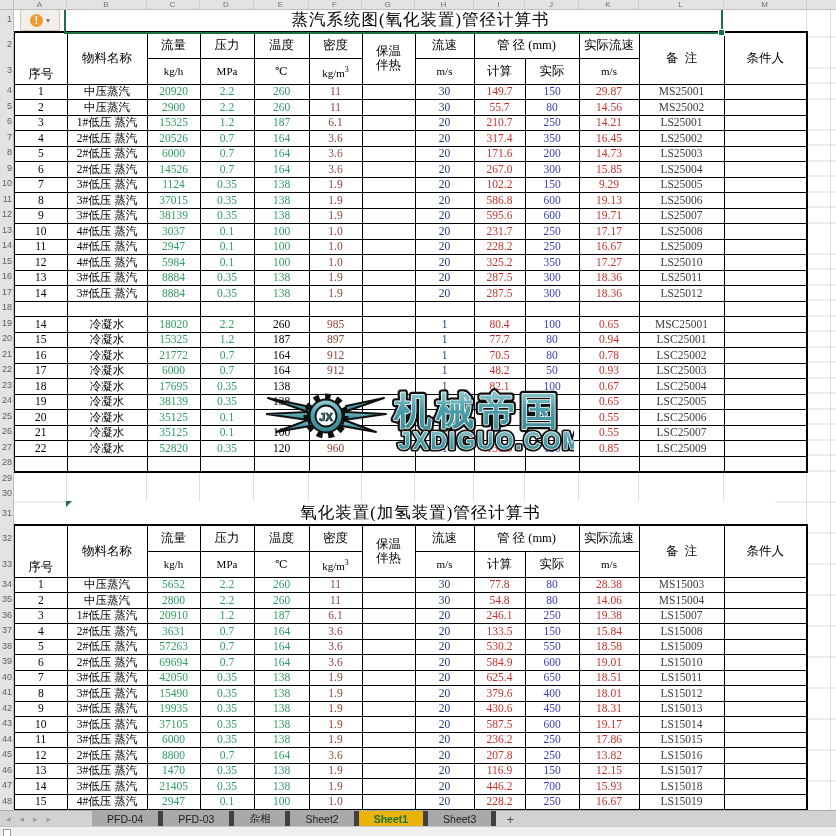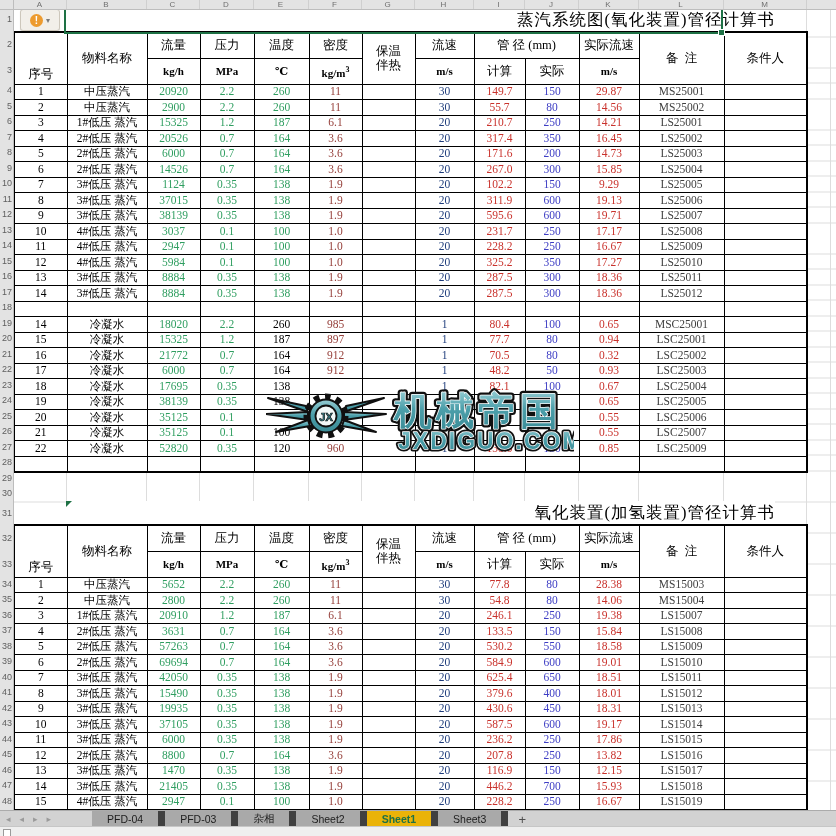--- a/index.html
+++ b/index.html
@@ -15,21 +15,21 @@
   #gutter{position:absolute;left:0;top:9px;width:13px;height:801px;background:#e3e3e3;
           border-right:1px solid #bdbdbd;z-index:7;overflow:hidden;}
   .rowlbl{position:absolute;right:1px;width:30px;text-align:right;font-size:9px;color:#5f5f5f;
           overflow:visible;white-space:nowrap;}
   #grid{position:absolute;left:13px;top:9px;width:823px;height:801px;z-index:1;pointer-events:none;
         background:repeating-linear-gradient(to bottom,transparent 0,transparent 14.5px,#dddddd 14.5px,#dddddd 15.5px);
         background-position:0 -2.5px;}
   .vline{position:absolute;top:0;width:1px;height:801px;background:#dddddd;}
   
   .sheettitle{position:absolute;left:66px;width:709px;height:23px;line-height:23px;background:#fff;
-              text-align:right;font-family:"Liberation Serif","DejaVu Serif",serif;
+              text-align:center;font-family:"Liberation Serif","DejaVu Serif",serif;
               font-size:16.5px;letter-spacing:1px;color:#000;z-index:3;}
   #title1{top:8px;}
   #title2{top:501px;}
   #sel1{position:absolute;left:64px;top:5px;width:655px;height:25px;border:2px solid #1E7145;
         z-index:6;pointer-events:none;}
   #sel1 .fillhandle{position:absolute;right:-4px;bottom:-4px;width:5px;height:5px;background:#1E7145;
         border:1px solid #fff;}
   #flag2{position:absolute;left:66px;top:501px;width:0;height:0;z-index:4;
          border-left:6px solid #1E7145;border-bottom:6px solid transparent;}
   
@@ -41,35 +41,35 @@
   .errcaret{font-size:8px;color:#7a7a7a;}
   
   .tblwrap{position:absolute;z-index:2;}
   .tblwrap table{border-collapse:collapse;table-layout:fixed;background:#fff;
                  font-family:"Liberation Serif","DejaVu Serif",serif;border:2px solid #000;}
   .tblwrap th,.tblwrap td{border:1px solid #000;padding:0;margin:0;text-align:center;
                  overflow:hidden;white-space:pre;font-weight:normal;}
   .tblwrap thead tr{height:26px;}
   .tblwrap thead th{font-size:12.5px;color:#000;line-height:14px;}
   .tblwrap thead th.hseq{vertical-align:bottom;padding-bottom:3px;}
-  .tblwrap thead th.unit{font-size:11px;font-weight:bold;}
+  .tblwrap thead th.unit{font-size:11px;}
   .tblwrap tbody tr{height:15.5px;}
   .tblwrap tbody td{font-size:11.5px;line-height:13px;}
   sup{font-size:8px;}
   .c-k{color:#000}.c-grn{color:#2f9e60}.c-mar{color:#96403b}.c-nav{color:#1f3d7c}
   .c-red{color:#c9322c}.c-blu{color:#3d3dc4}.c-tag{color:#3f3f3f}
   
   #watermark{position:absolute;left:266px;top:380px;z-index:5;pointer-events:none;}
   
   #tabbar{position:absolute;left:0;top:810px;width:836px;height:16px;background:#d2d2d2;
           border-top:1px solid #ababab;z-index:10;display:flex;align-items:stretch;}
   .navbtns{display:flex;align-items:center;padding:0 6px;gap:9px;width:80px;}
   .navbtns span{font-size:9px;color:#9a9a9a;}
   .tab{display:flex;align-items:center;padding:0 15px;font-size:10.5px;color:#1d1d1d;
-       background:#a9a9a9;border-right:7px solid #404040;cursor:default;}
+       background:#a9a9a9;border-right:5px solid #404040;cursor:default;}
   .tab.active{background:#eab308;color:#1E7145;font-weight:bold;}
   #addtab{display:flex;align-items:center;padding:0 10px;font-size:13px;color:#4d4d4d;}
   #statusbar{position:absolute;left:0;top:826px;width:836px;height:10px;background:#efefef;
              border-top:1px solid #c6c6c6;z-index:10;}
   .clipicon{position:absolute;left:3px;top:2px;width:6px;height:7px;border:1px solid #9a9a9a;background:#fff;}
 </style>
 </head>
 <body>
 
 <div id="corner"></div>
@@ -317,21 +317,21 @@
         </tr>
         <tr>
           <td class="c-k">8</td>
           <td class="c-k">3#低压 蒸汽</td>
           <td class="c-grn">37015</td>
           <td class="c-grn">0.35</td>
           <td class="c-grn">138</td>
           <td class="c-mar">1.9</td>
           <td></td>
           <td class="c-nav">20</td>
-          <td class="c-red">311.9</td>
+          <td class="c-red">586.8</td>
           <td class="c-blu">600</td>
           <td class="c-red">19.13</td>
           <td class="c-tag">LS25006</td>
           <td></td>
         </tr>
         <tr>
           <td class="c-k">9</td>
           <td class="c-k">3#低压 蒸汽</td>
           <td class="c-grn">38139</td>
           <td class="c-grn">0.35</td>
@@ -469,21 +469,21 @@
           <td class="c-k">16</td>
           <td class="c-k">冷凝水</td>
           <td class="c-grn">21772</td>
           <td class="c-grn">0.7</td>
           <td class="c-k">164</td>
           <td class="c-mar">912</td>
           <td></td>
           <td class="c-nav">1</td>
           <td class="c-red">70.5</td>
           <td class="c-blu">80</td>
-          <td class="c-red">0.32</td>
+          <td class="c-red">0.78</td>
           <td class="c-tag">LSC25002</td>
           <td></td>
         </tr>
         <tr>
           <td class="c-k">17</td>
           <td class="c-k">冷凝水</td>
           <td class="c-grn">6000</td>
           <td class="c-grn">0.7</td>
           <td class="c-k">164</td>
           <td class="c-mar">912</td>

